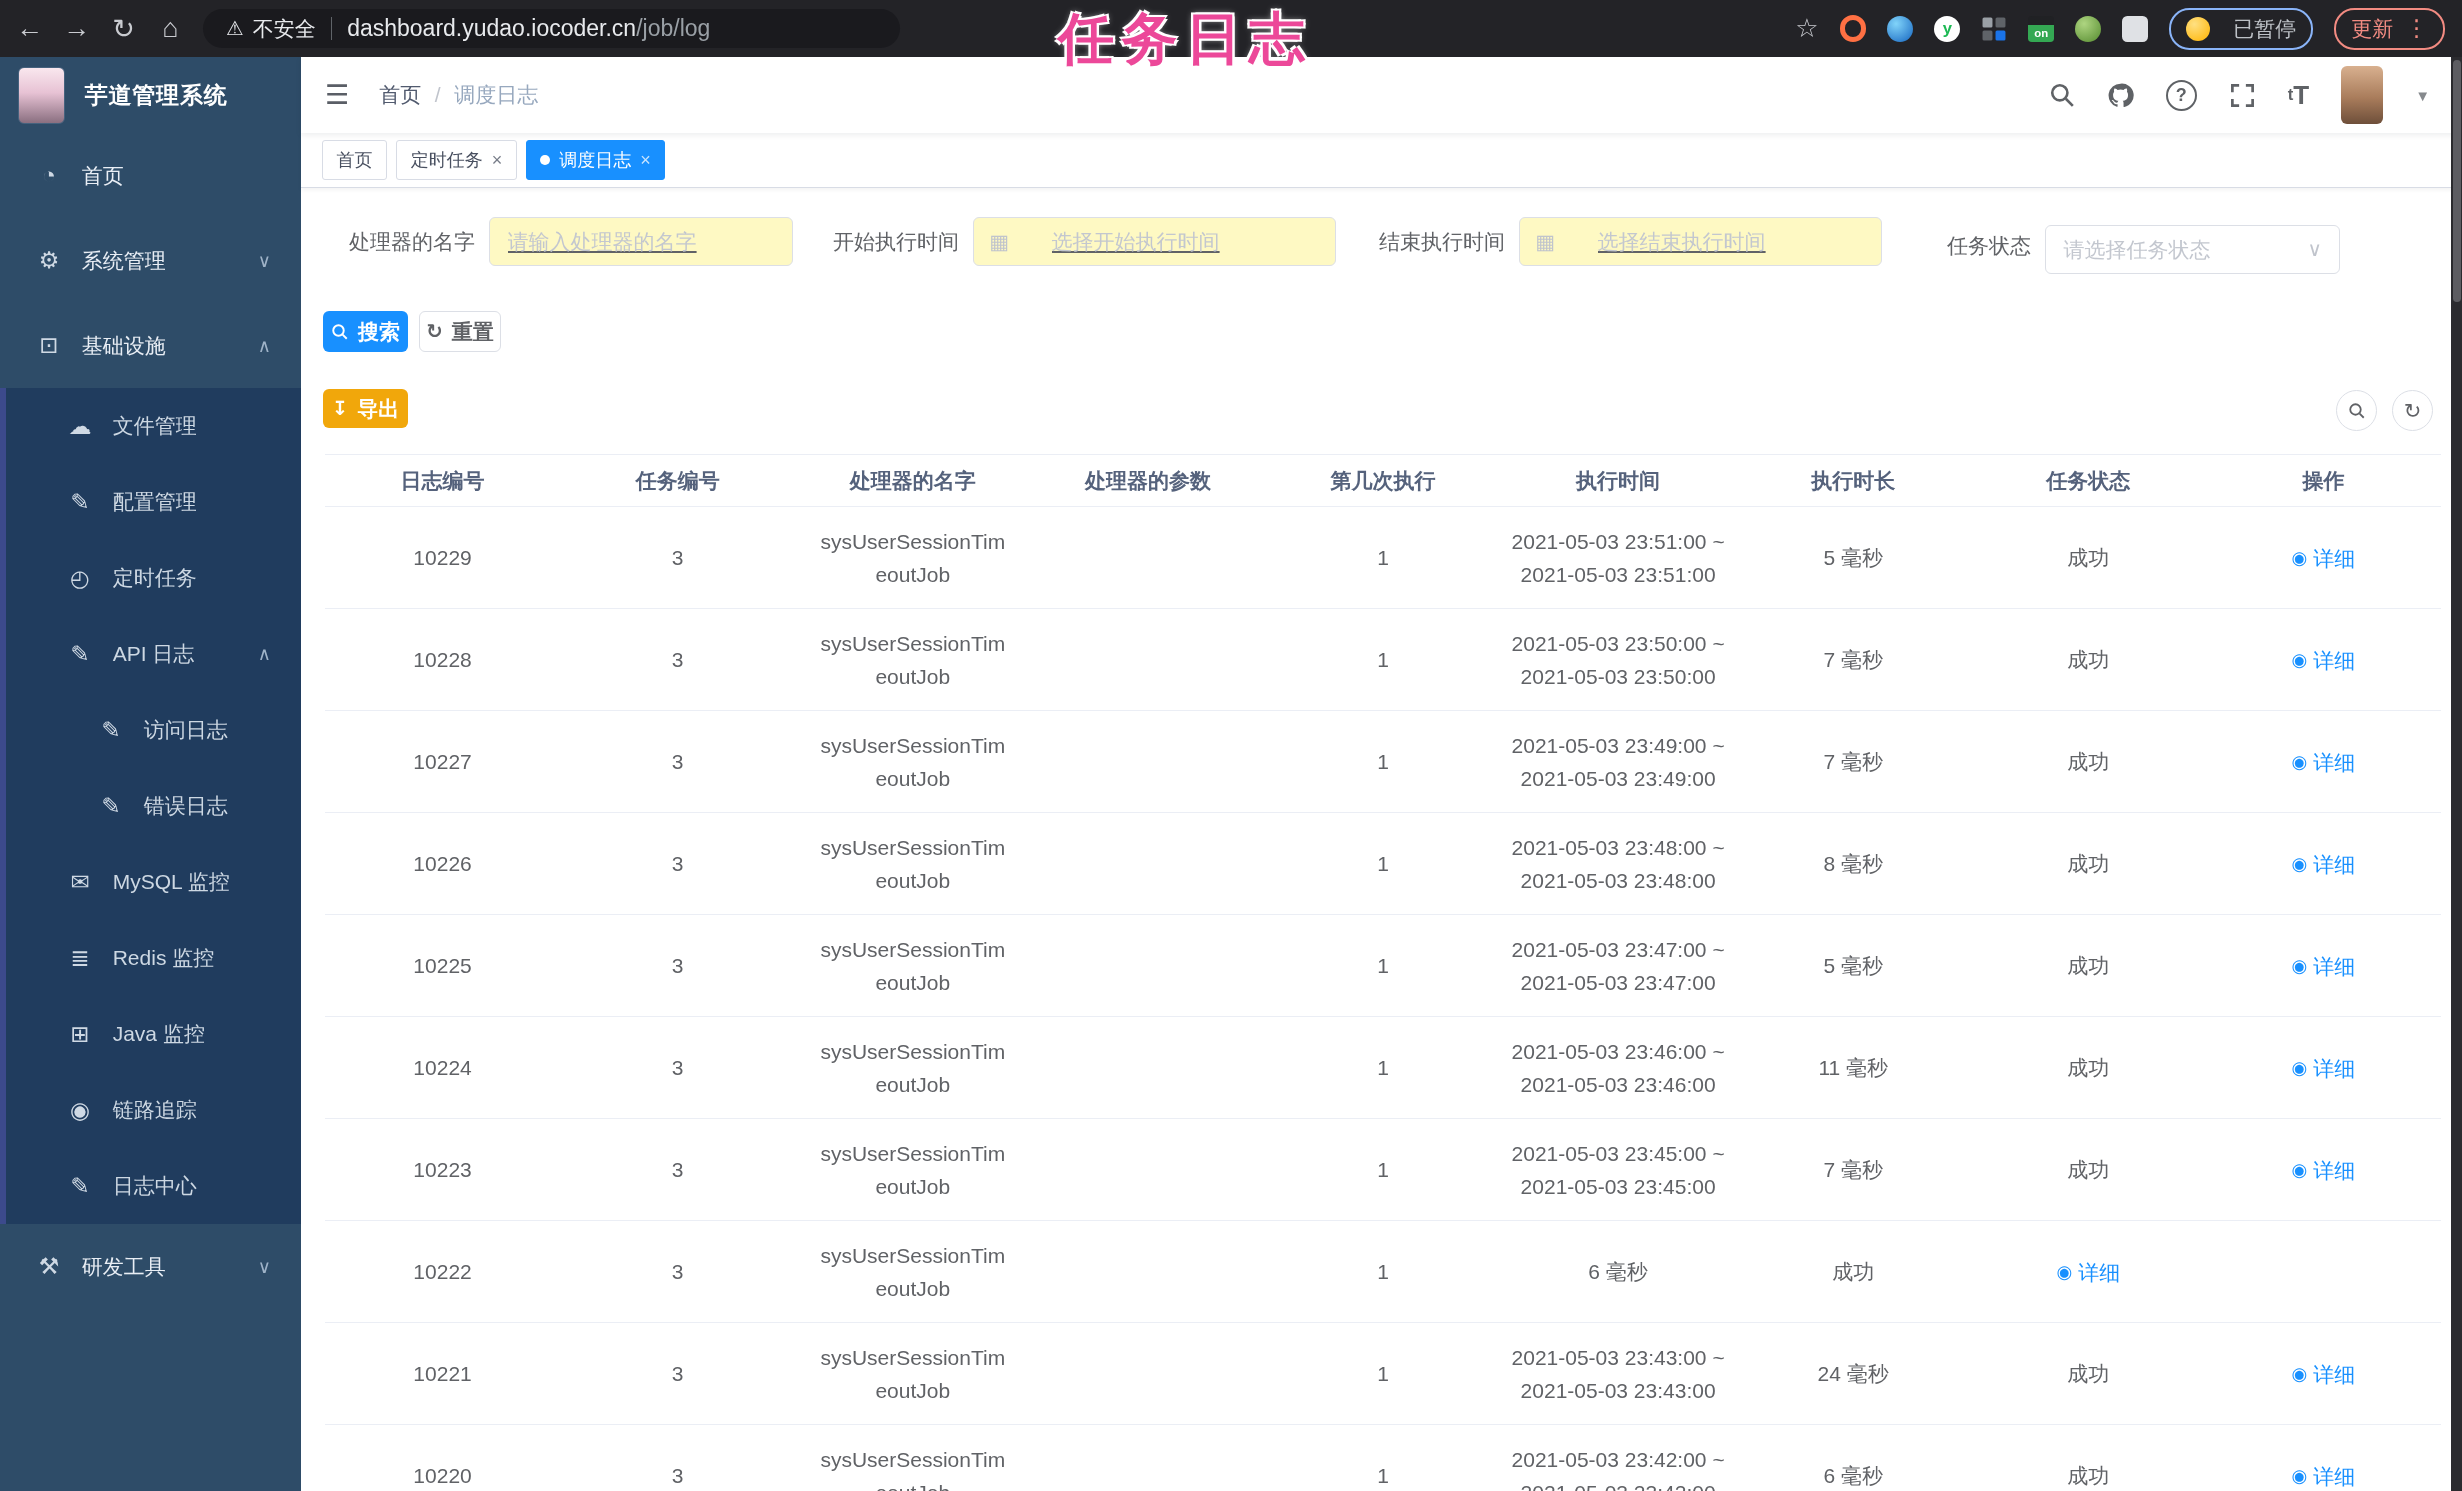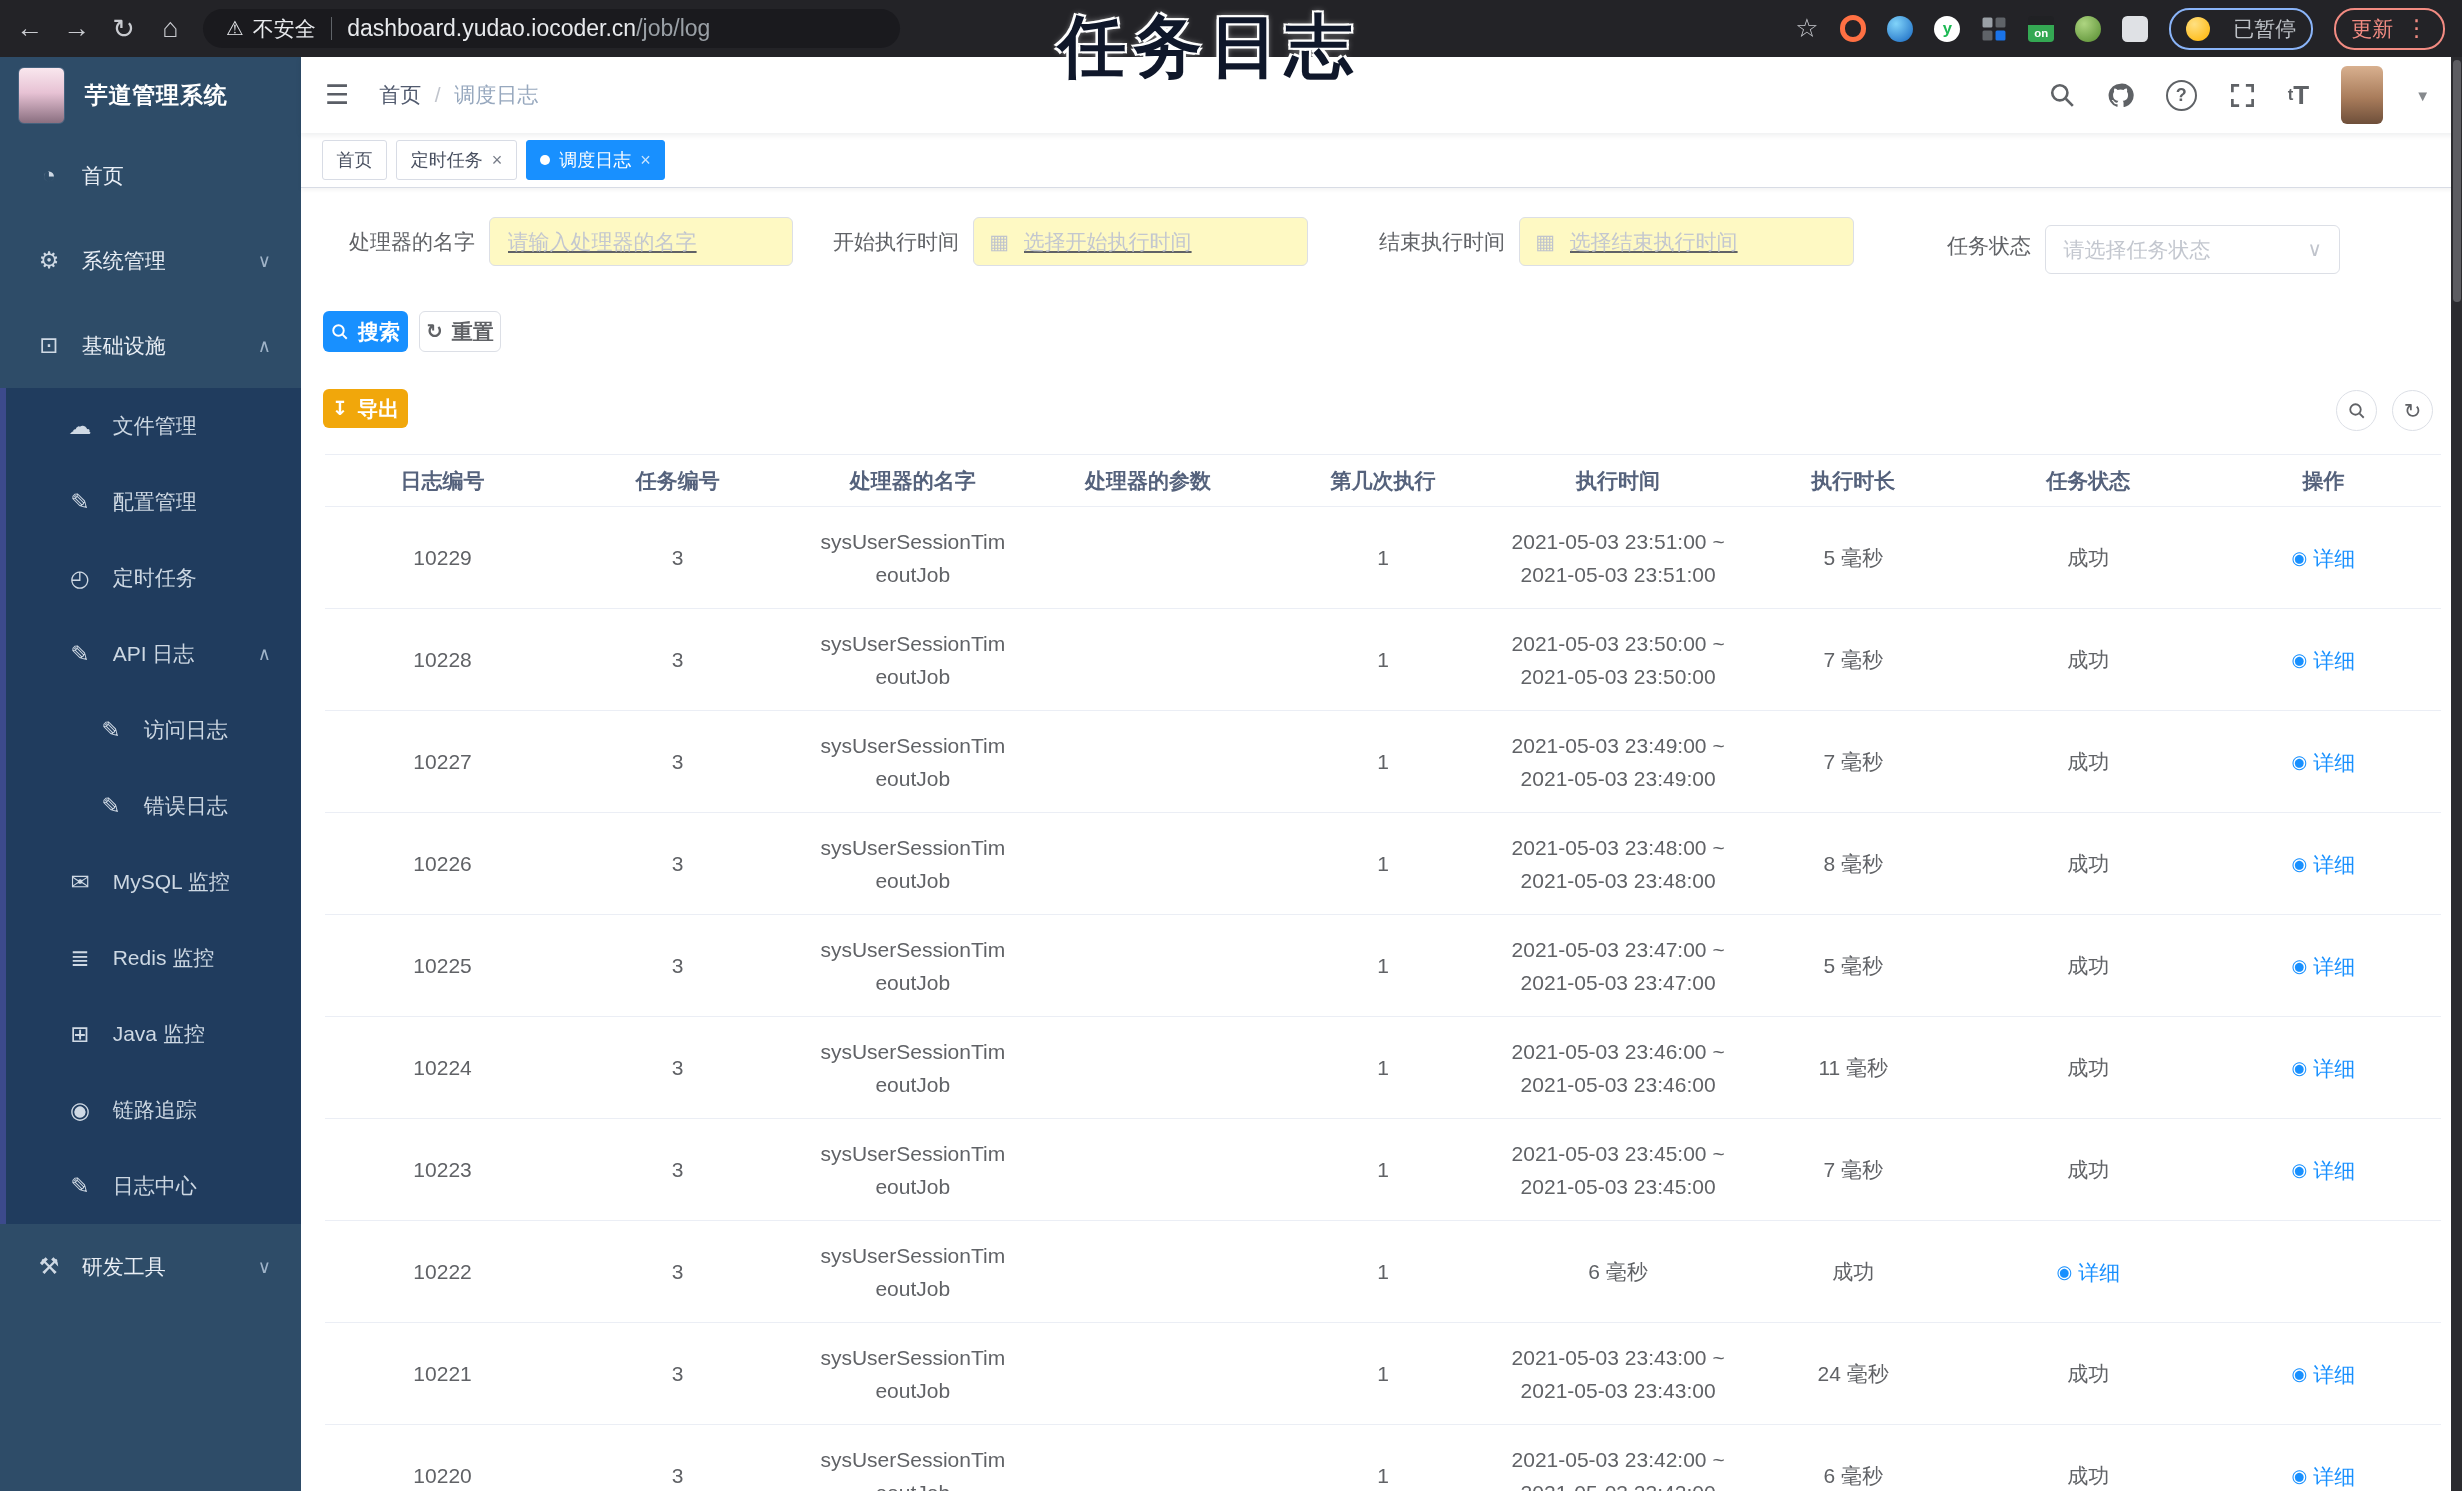--- a/index.html
+++ b/index.html
@@ -70,21 +70,21 @@
   .tab.active .dot{display:inline-block;}
   .tab .tab-close{font-size:18px;opacity:.75;}
   
   .filter-row{position:absolute;top:160px;left:0;right:0;height:53px;}
   .fg{position:absolute;top:0;display:flex;align-items:center;}
   .fg label{font-size:21px;color:#606266;text-align:right;margin-right:13.6px;flex:0 0 auto;}
   .el-input{height:47px;border:1.5px solid #dcdfe6;border-radius:6px;font-size:21px;color:#606266;padding:0 18px;outline:none;background:#fef9c3;font-family:inherit;text-decoration:underline;}
   .el-input::placeholder{color:#c3c7cf;}
   .date-wrap{position:relative;}
   .date-wrap .cal-ic{position:absolute;left:16.7px;top:50%;transform:translateY(-50%);color:#c0c4cc;font-size:21px;}
-  .date-wrap .el-input{padding-left:50px;}
+  .date-wrap .el-input{padding-left:78px;}
   .select-box{height:47px;border:1.5px solid #dcdfe6;border-radius:6px;display:flex;align-items:center;padding:0 18px;font-size:21px;color:#c3c7cf;position:relative;background:#fff;cursor:pointer;}
   .sel-arrow{position:absolute;right:16.7px;color:#c0c4cc;font-size:19.7px;}
   
   .btn{display:inline-flex;align-items:center;justify-content:center;gap:9px;border-radius:6px;font-size:21px;cursor:pointer;border:1.5px solid transparent;position:absolute;font-family:inherit;font-weight:bold;}
   .btn-primary{background:#1890ff;color:#fff;}
   .btn-plain{background:#fff;color:#606266;border-color:#dcdfe6;}
   .btn-warning{background:#f1a70b;color:#fff;}
   .btn-search{left:22px;top:254px;width:85px;height:41px;}
   .btn-reset{left:118px;top:254px;width:82px;height:41px;}
   .btn-export{left:22px;top:332px;width:85px;height:39px;}
@@ -96,22 +96,22 @@
   .tableWrap{position:absolute;top:397px;left:24px;width:2116px;height:1037px;overflow:hidden;border-top:1.5px solid #ebeef5;}
   .t-head{display:grid;grid-template-columns:repeat(9,1fr);height:51px;align-items:center;border-bottom:1.5px solid #ebeef5;}
   .t-head div{font-size:21px;font-weight:bold;color:#55627c;text-align:center;}
   .t-row{display:grid;grid-template-columns:repeat(9,1fr);height:101px;align-items:center;border-bottom:1.5px solid #ebeef5;}
   .t-row div{font-size:21px;color:#606266;text-align:center;line-height:33px;}
   .pre{white-space:pre-line;}
   .op-link{color:#1890ff;cursor:pointer;display:inline-flex;align-items:center;gap:6px;justify-content:center;}
   .eye-ic{font-size:18px;}
   
   .annotation{
-    position:absolute;left:1058px;top:1.5px;z-index:9;font-size:68px;font-weight:bold;letter-spacing:7.6px;
-    color:#0f172a;
+    position:absolute;left:1058px;top:1.5px;z-index:9;font-size:56px;font-weight:bold;letter-spacing:7.6px;
+    color:#ec4899;
     text-shadow:-2.3px -2.3px 0 #fff,2.3px -2.3px 0 #fff,-2.3px 2.3px 0 #fff,2.3px 2.3px 0 #fff,0 0 7.6px #ffffffcc;
   }
   
   .page-scrollbar{position:absolute;top:57px;right:0;width:10.6px;bottom:0;background:#2b2b2f;z-index:6;}
   .page-scrollbar .thumb{position:absolute;top:3px;left:1.5px;width:7.6px;height:242px;border-radius:3.8px;background:#5d5d62;}
 </style>
 </head>
 <body>
 
 <div class="browser-bar">

